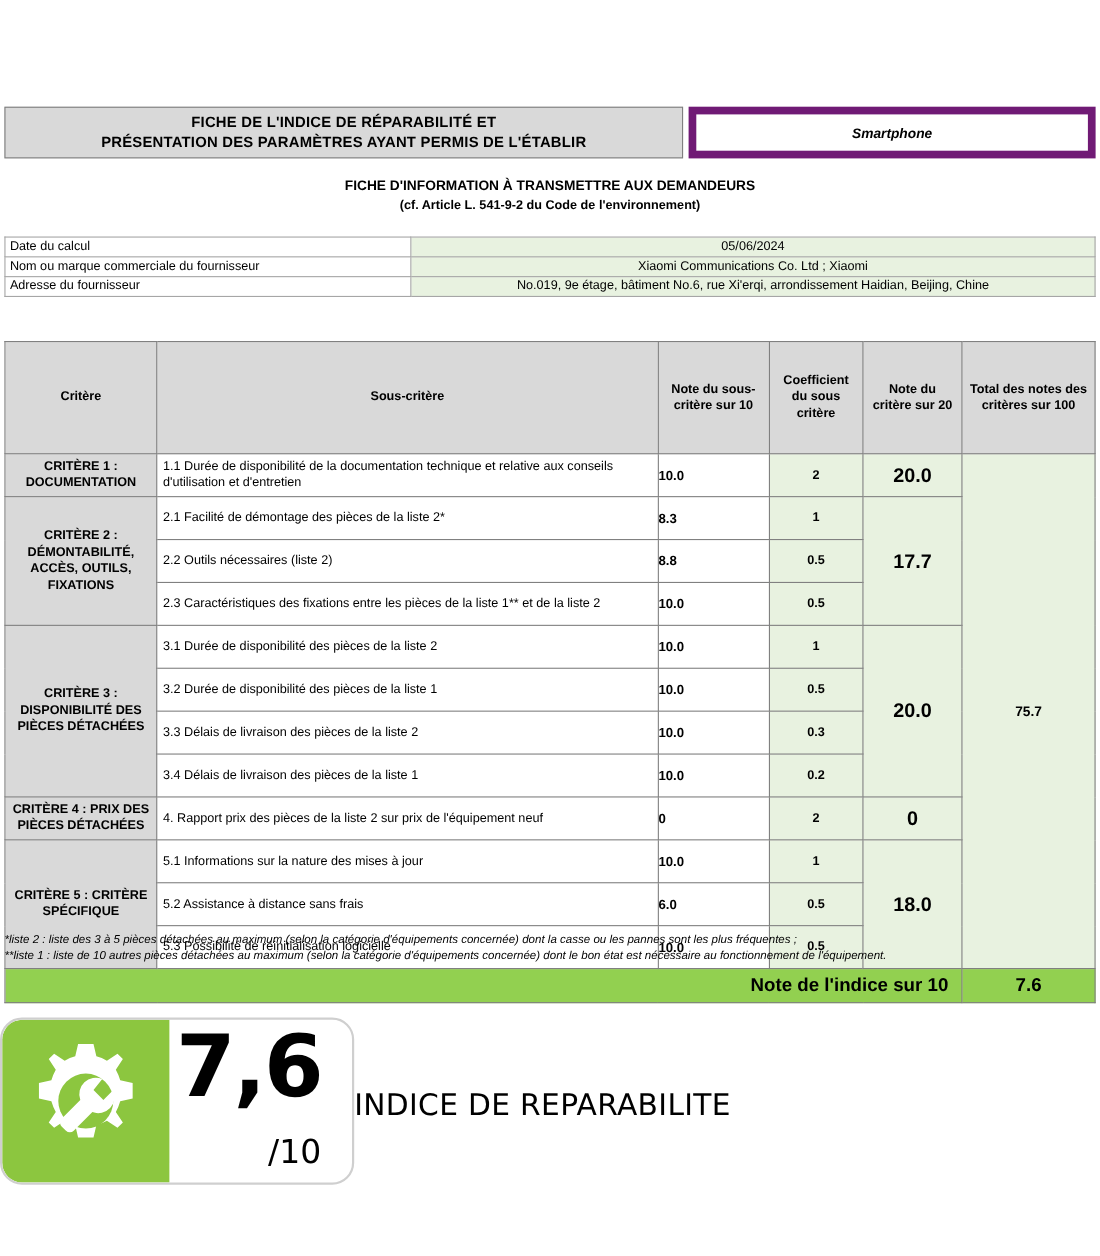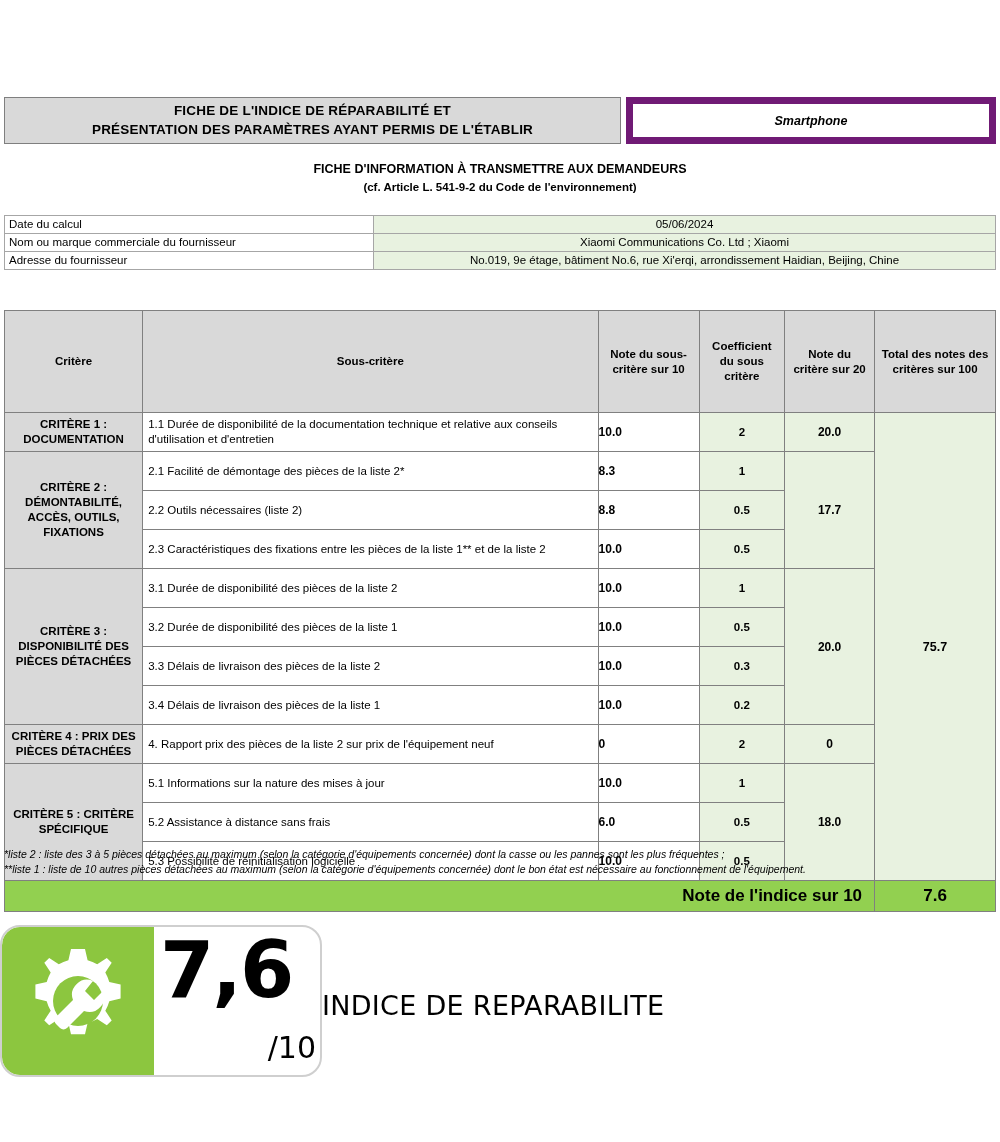--- a/index.html
+++ b/index.html
@@ -157,21 +157,21 @@
   td.coef-cell {
     background: #e8f2e0;
     text-align: center;
     font-weight: bold;
     font-size: 11.5px;
   }
   td.n20-cell {
     background: #e8f2e0;
     text-align: center;
     font-weight: bold;
-    font-size: 12px;
+    font-size: 18px;
   }
   td.tot-cell {
     background: #e8f2e0;
     text-align: center;
     font-weight: bold;
     font-size: 12.5px;
   }
 
   tr.final-row td {
     background: #92d050;
@@ -241,21 +241,21 @@
     left: 6px;
     top: 4px;
     font-size: 78px;
     font-weight: bold;
     letter-spacing: -2px;
     line-height: 1;
     font-family: "DejaVu Sans", sans-serif;
   }
   .badge-over {
     position: absolute;
-    right: 4px;
+    right: 28px;
     bottom: 10px;
     font-size: 30px;
     font-weight: normal;
     font-family: "DejaVu Sans", sans-serif;
   }
   .badge-caption {
     margin-top: 8px;
     font-size: 27px;
     letter-spacing: .3px;
     font-family: "DejaVu Sans", sans-serif;

